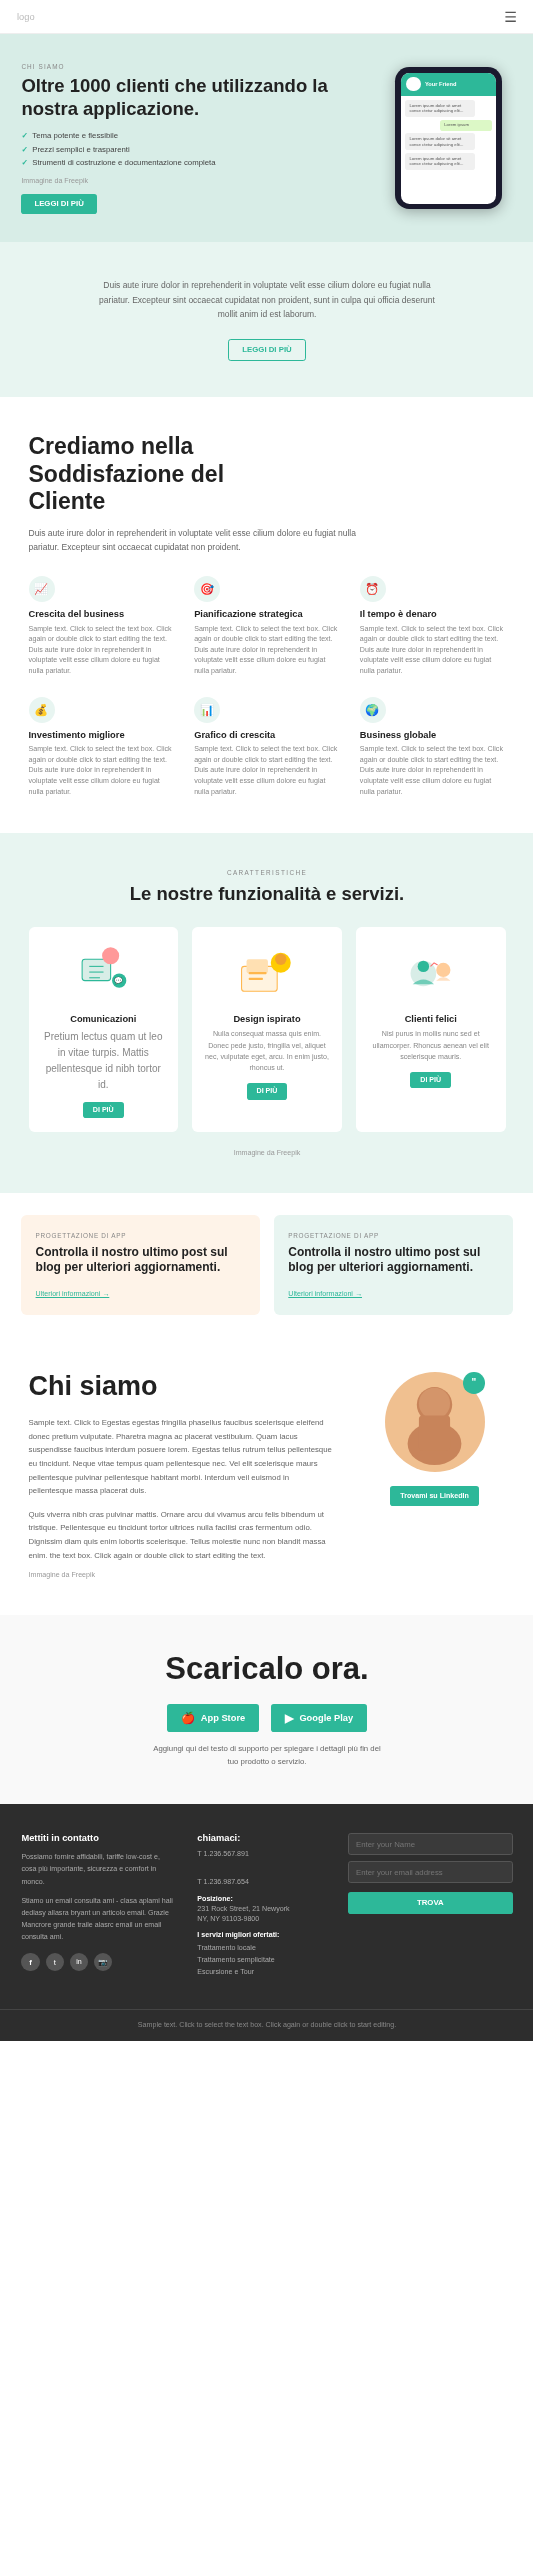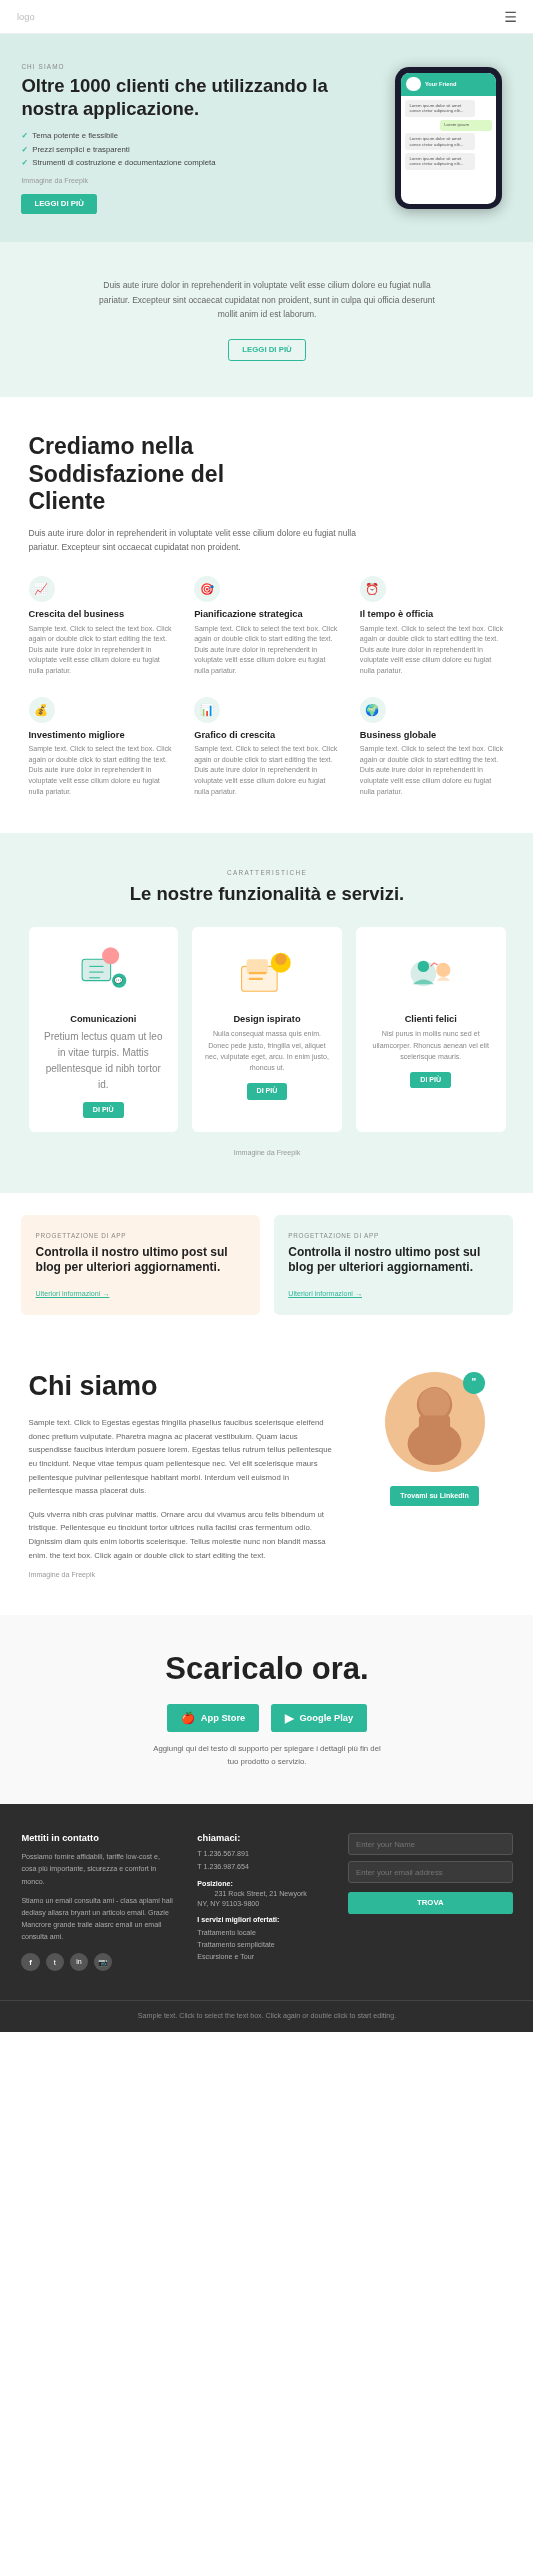--- a/index.html
+++ b/index.html
@@ -74,21 +74,21 @@
       <h4 style="font-size:9.3px; font-weight:700; color:#222; margin-bottom:4.3px;">Crescita del business</h4>
       <p style="font-size:7.1px; color:#888; line-height:1.5;">Sample text. Click to select the text box. Click again or double click to start editing the text. Duis aute irure dolor in reprehenderit in voluptate velit esse cilium dolore eu fugiat nulla pariatur.</p>
     </div>
     <div>
       <div style="width:26px; height:26px; background:#e8f5f1; border-radius:50%; display:flex; align-items:center; justify-content:center; margin-bottom:7.1px; font-size:11.4px;">🎯</div>
       <h4 style="font-size:9.3px; font-weight:700; color:#222; margin-bottom:4.3px;">Pianificazione strategica</h4>
       <p style="font-size:7.1px; color:#888; line-height:1.5;">Sample text. Click to select the text box. Click again or double click to start editing the text. Duis aute irure dolor in reprehenderit in voluptate velit esse cilium dolore eu fugiat nulla pariatur.</p>
     </div>
     <div>
       <div style="width:26px; height:26px; background:#e8f5f1; border-radius:50%; display:flex; align-items:center; justify-content:center; margin-bottom:7.1px; font-size:11.4px;">⏰</div>
-      <h4 style="font-size:9.3px; font-weight:700; color:#222; margin-bottom:4.3px;">Il tempo è officia</h4>
+      <h4 style="font-size:9.3px; font-weight:700; color:#222; margin-bottom:4.3px;">Il tempo è denaro</h4>
       <p style="font-size:7.1px; color:#888; line-height:1.5;">Sample text. Click to select the text box. Click again or double click to start editing the text. Duis aute irure dolor in reprehenderit in voluptate velit esse cilium dolore eu fugiat nulla pariatur.</p>
     </div>
     <div>
       <div style="width:26px; height:26px; background:#e8f5f1; border-radius:50%; display:flex; align-items:center; justify-content:center; margin-bottom:7.1px; font-size:11.4px;">💰</div>
       <h4 style="font-size:9.3px; font-weight:700; color:#222; margin-bottom:4.3px;">Investimento migliore</h4>
       <p style="font-size:7.1px; color:#888; line-height:1.5;">Sample text. Click to select the text box. Click again or double click to start editing the text. Duis aute irure dolor in reprehenderit in voluptate velit esse cilium dolore eu fugiat nulla pariatur.</p>
     </div>
     <div>
       <div style="width:26px; height:26px; background:#e8f5f1; border-radius:50%; display:flex; align-items:center; justify-content:center; margin-bottom:7.1px; font-size:11.4px;">📊</div>
       <h4 style="font-size:9.3px; font-weight:700; color:#222; margin-bottom:4.3px;">Grafico di crescita</h4>
@@ -219,24 +219,24 @@
     <div style="display:flex; gap:5.7px; margin-top:8.5px;">
       <div style="width:18.5px; height:18.5px; border-radius:50%; background:#555; display:flex; align-items:center; justify-content:center; color:#fff; font-size:7.8px; cursor:pointer; font-weight:bold;">f</div>
       <div style="width:18.5px; height:18.5px; border-radius:50%; background:#555; display:flex; align-items:center; justify-content:center; color:#fff; font-size:7.8px; cursor:pointer;">t</div>
       <div style="width:18.5px; height:18.5px; border-radius:50%; background:#555; display:flex; align-items:center; justify-content:center; color:#fff; font-size:7.1px; cursor:pointer;">in</div>
       <div style="width:18.5px; height:18.5px; border-radius:50%; background:#555; display:flex; align-items:center; justify-content:center; color:#fff; font-size:7.8px; cursor:pointer;">📷</div>
     </div>
   </div>
 
   <div>
     <h4 style="font-size:9.3px; font-weight:700; color:#fff; margin-bottom:7.1px;">chiamaci:</h4>
-    <p style="font-size:7.1px; color:#aaa; margin-bottom:5px;">T 1.236.567.891</p>
+    <p style="font-size:7.1px; color:#aaa; margin-bottom:20px;">T 1.236.567.891</p>
     <p style="font-size:7.1px; color:#aaa; margin-bottom:8.5px;">T 1.236.987.654</p>
     <p style="font-size:7.1px; color:#fff; font-weight:600; margin-bottom:2.8px;">Posizione:</p>
-    <p style="font-size:7.1px; color:#aaa; margin-bottom:1.4px;text-align:center;">231 Rock Street, 21 Newyork</p>
+    <p style="font-size:7.1px; color:#aaa; margin-bottom:1.4px;">231 Rock Street, 21 Newyork</p>
     <p style="font-size:7.1px; color:#aaa; margin-bottom:8.5px;">NY, NY 91103-9800</p>
     <p style="font-size:7.1px; color:#fff; font-weight:600; margin-bottom:4.3px;">I servizi migliori ofertati:</p>
     <a style="font-size:7.1px; color:#aaa; display:block; margin-bottom:4.3px; cursor:pointer;">Trattamento locale</a>
     <a style="font-size:7.1px; color:#aaa; display:block; margin-bottom:4.3px; cursor:pointer;">Trattamento semplicitate</a>
     <a style="font-size:7.1px; color:#aaa; display:block; margin-bottom:4.3px; cursor:pointer;">Escursione e Tour</a>
   </div>
 
   <div>
     <input type="text" style="width: 100%; padding: 5.7px 7.1px; border: 0.7px solid rgb(85, 85, 85); background: rgb(58, 58, 58); color: rgb(255, 255, 255); border-radius: 2.8px; font-size: 7.8px; margin-bottom: 5.7px;" placeholder="Enter your Name">
     <input type="email" style="width: 100%; padding: 5.7px 7.1px; border: 0.7px solid rgb(85, 85, 85); background: rgb(58, 58, 58); color: rgb(255, 255, 255); border-radius: 2.8px; font-size: 7.8px; margin-bottom: 8.5px;" placeholder="Enter your email address">

